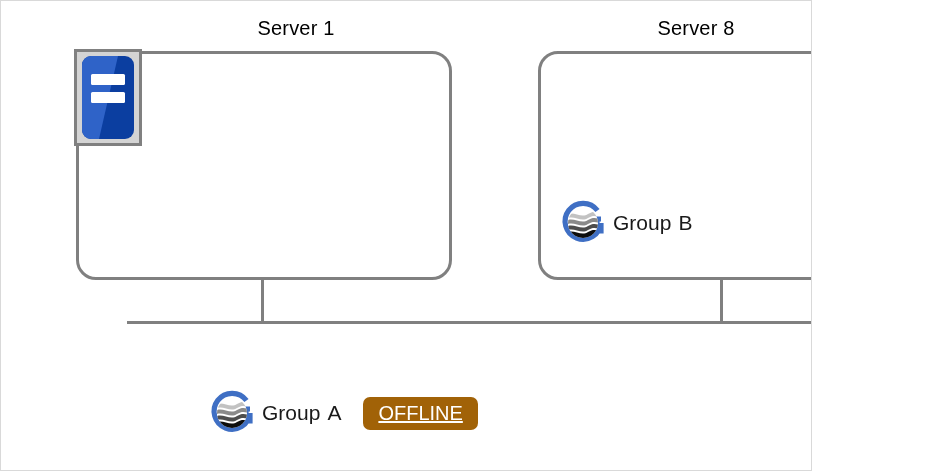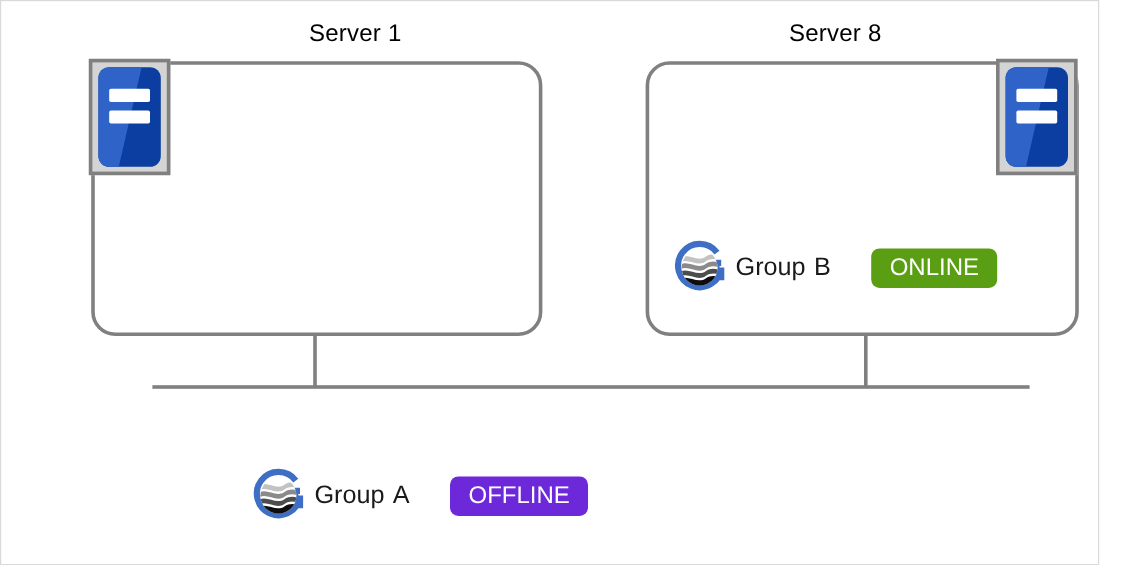--- a/index.html
+++ b/index.html
@@ -5,21 +5,21 @@
   html, body {
     margin: 0;
     padding: 0;
     background: #ffffff;
   }
   body {
     font-family: "Liberation Sans", sans-serif;
   }
   #canvas {
     position: relative;
-    width: 916px;
+    width: 812px;
     height: 471px;
     background: #ffffff;
     border: 1px solid #d9d9d9;
     box-sizing: border-box;
     overflow: hidden;
   }
 
   
   .server-title {
     position: absolute;
@@ -88,33 +88,33 @@
     width: 52px;
     height: 52px;
     flex: 0 0 52px;
   }
   .group-logo svg { display: block; width: 52px; height: 52px; }
 
   .group-label {
     font-size: 21px;
     color: #1a1a1a;
     margin-left: 2px;
-    margin-right: 34px;
+    margin-right: 22px;
   }
   .group-label .sp { display: inline-block; width: 7px; }
 
   .status-badge {
     font-size: 20px;
     color: #ffffff;
     border-radius: 7px;
     padding: 6px 15px 7px 15px;
     line-height: 1;
   }
   .badge-online  { background: #5a9e13; }
-  .badge-offline { background: #6d28d9; }
+  .badge-offline { background: #a16207; text-decoration: underline; }
 </style>
 </head>
 <body>
 
 <div id="canvas">
 
   <div class="server-title" id="title-server-1">Server 1</div>
   <div class="server-title" id="title-server-2">Server 8</div>
 
   <div class="server-box" id="server-box-1"></div>
@@ -154,21 +154,20 @@
         <g clip-path="url(#gclipB)">
           <rect x="8" y="11" width="34" height="30" fill="#ffffff"></rect>
           <path d="M7 18 C14 13, 22 22, 29 17 C34 13.5, 39 15, 43 17 L43 21 C39 19, 34 17.5, 29 21 C22 26, 14 17, 7 22 Z" fill="#c2c2c2"></path>
           <path d="M7 24 C14 19, 22 28, 29 23 C34 19.5, 39 21, 43 23 L43 27 C39 25, 34 23.5, 29 27 C22 32, 14 23, 7 28 Z" fill="#8a8a8a"></path>
           <path d="M7 30 C14 25, 22 34, 29 29 C34 25.5, 39 27, 43 29 L43 33 C39 31, 34 29.5, 29 33 C22 38, 14 29, 7 34 Z" fill="#4d4d4d"></path>
           <path d="M7 36 C14 31, 22 40, 29 35 C34 31.5, 39 33, 43 35 L43 44 L7 44 Z" fill="#0d0d0d"></path>
         </g>
       </svg>
     </span>
     <span class="group-label"><span>Group</span><span class="sp"></span><span>B</span></span>
-    <span class="status-badge badge-online">ONLINE</span>
   </div>
 
   <div class="group-row" id="group-row-a">
     <span class="group-logo">
       <svg viewBox="0 0 52 52" xmlns="http://www.w3.org/2000/svg">
         <defs>
           <clipPath id="gclipA">
             <circle cx="24" cy="26" r="15"></circle>
           </clipPath>
         </defs>

